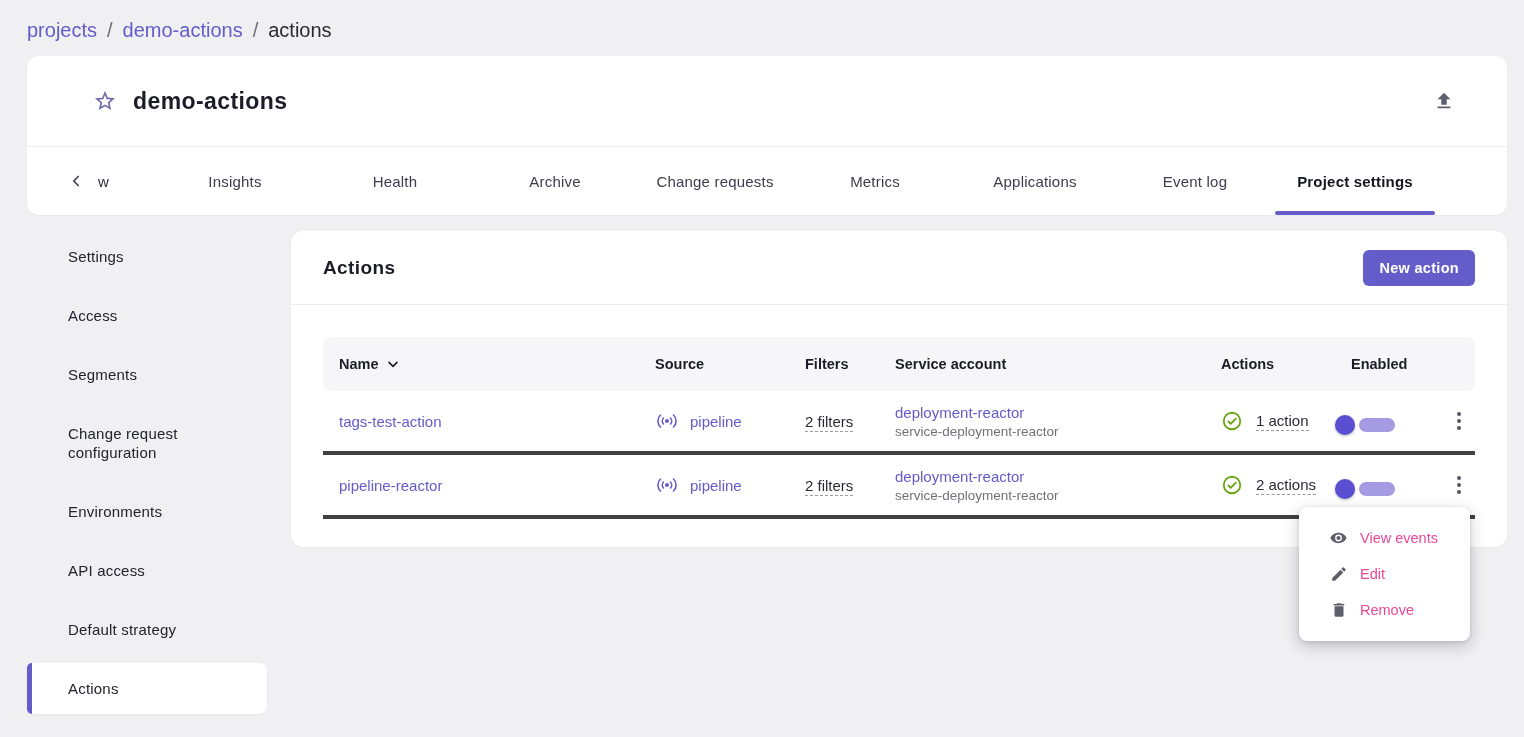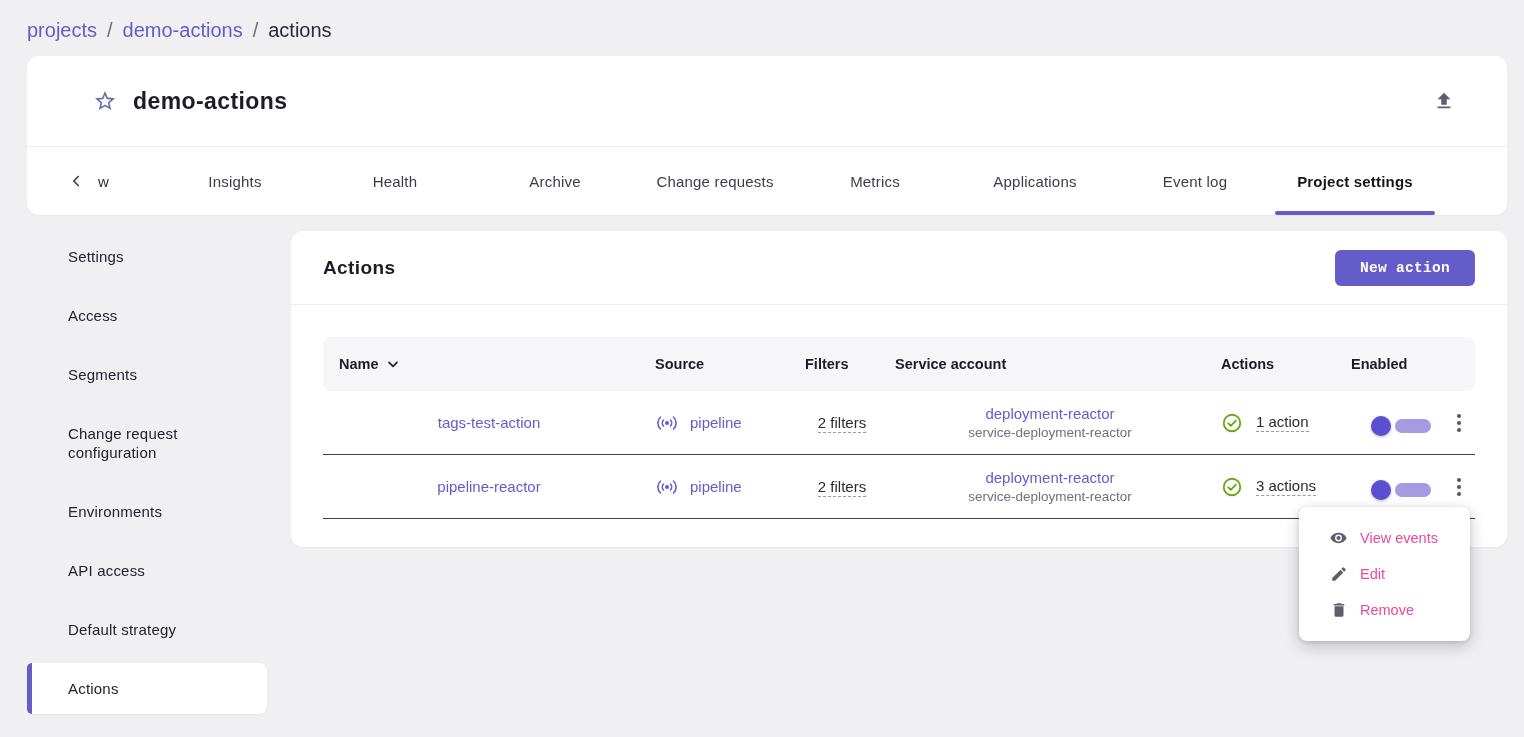--- a/index.html
+++ b/index.html
@@ -73,38 +73,38 @@
     flex: 1; background: #fff; border-radius: 12px;
     box-shadow: 0 1px 2px rgba(30,30,60,0.04);
   }
   .main-header {
     display: flex; align-items: center; height: 74px; padding: 0 32px;
     border-bottom: 1px solid #ececf1;
   }
   .main-header h2 { font-size: 19px; font-weight: 700; letter-spacing: 0.4px; }
   .btn-primary {
     margin-left: auto; background: #635cc9; color: #fff; border: none; cursor: pointer;
-    font-family: Liberation Mono, monospace; font-size: 14.5px; font-weight: 600; letter-spacing: 0.3px;
-    padding: 10px 25px; border-radius: 6px;
+    font-family: Liberation Sans, sans-serif; font-size: 14.5px; font-weight: 600; letter-spacing: 0.3px;
+    padding: 10px 16px; border-radius: 6px;
   }
 
   
   .table-wrap { padding: 32px 32px 28px; }
   .trow {
     display: grid;
     grid-template-columns: 316px 150px 90px 326px 130px 92px 48px;
     align-items: center;
   }
   .trow > div { padding-left: 16px; }
   .thead {
     background: #f6f6f9; border-radius: 8px; height: 54px;
     font-size: 14.5px; font-weight: 700; color: #1c1c28;
   }
   .th-name { display: flex; align-items: flex-start; gap: 6px; }
-  .tbody-row { height: 64px; border-bottom: 1px solid #404040; font-size: 15px; text-align: center; }
+  .tbody-row { height: 64px; border-bottom: 4px solid #404040; font-size: 15px; }
   .link { color: #635cc9; text-decoration: none; cursor: pointer; }
   .cell-source { display: flex; align-items: center; gap: 11px; }
   .dashed-underline {
     color: #2a2a35; cursor: pointer;
     border-bottom: 1px dashed #9b9ba8; padding-bottom: 1px;
   }
   .cell-sa { display: flex; flex-direction: column; gap: 3px; }
   .cell-sa .sub { font-size: 13.5px; color: #70707a; }
   .cell-actions { display: flex; align-items: center; gap: 13px; }
 
@@ -289,21 +289,21 @@
             <a class="link">deployment-reactor</a>
             <span class="sub">service-deployment-reactor</span>
           </div>
           <div class="cell-actions">
             <span>
               <svg width="22" height="22" viewBox="0 0 24 24" fill="none" stroke="#68a611" stroke-width="2" stroke-linecap="round" stroke-linejoin="round">
                 <circle cx="12" cy="12" r="9"></circle>
                 <path d="M8 12.5l2.6 2.6L16.2 9.4"></path>
               </svg>
             </span>
-            <span class="dashed-underline">3 actions</span>
+            <span class="dashed-underline">2 actions</span>
           </div>
           <div>
             <span class="toggle">
               <span class="track"></span><span class="thumb"></span>
             </span>
           </div>
           <div>
             <button class="kebab" aria-label="row actions">
               <i></i>
                 <i></i>

